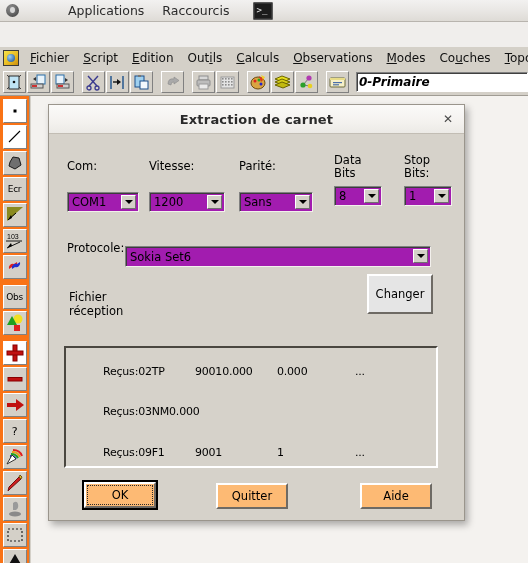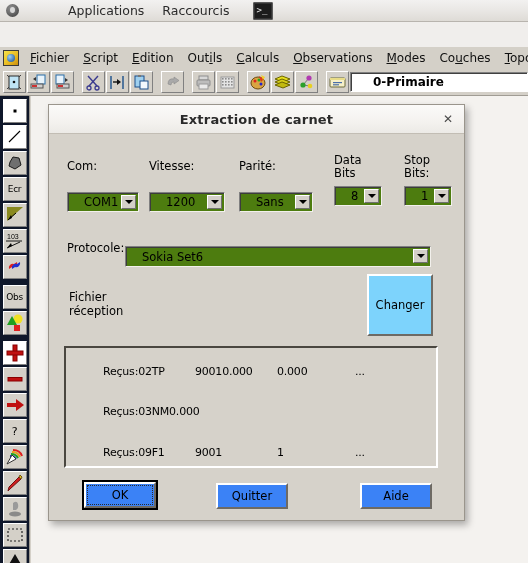--- a/index.html
+++ b/index.html
@@ -137,41 +137,42 @@
     flex: 0 0 auto;
     display: flex; align-items: center; justify-content: center;
     font-size: 10px;
     overflow: hidden;
   }
   .tbtn.gap { margin-left: 7px; }
   .tbtn svg { display: block; }
   .tb-field {
     flex: 1 1 auto;
     height: 20px;
-    margin-left: 0;
+    margin-left: 6px;
     background: #ffffff;
     border-top: 1px solid #808080;
     border-left: 1px solid #808080;
     border-right: 1px solid #ffffff;
     border-bottom: 1px solid #ffffff;
     box-shadow: inset 1px 1px 0 #404040;
     box-sizing: border-box;
     font-size: 12px; font-weight: bold;
     color: #000;
     line-height: 18px;
-    padding-left: 22px;
+    padding-left: 2px;
     overflow: hidden;
     white-space: nowrap;
+    font-style: italic;
   }
 
   
   .sidebar {
     position: absolute; left: 0; top: 49px;
     width: 30px; height: 467px;
-    background: #0f172a;
+    background: #f97316;
     border-right: 1px solid #9a968e;
     padding-top: 3px;
     box-sizing: border-box;
   }
   .sbtn {
     width: 24px; height: 24px;
     margin: 0 auto 2px auto;
     background: #d4d0c8;
     border-top: 1px solid #ffffff;
     border-left: 1px solid #ffffff;
@@ -233,30 +234,30 @@
   
   .field-group { position: absolute; }
   .field-label {
     font-size: 11.5px; color: #000;
     margin-bottom: 3px;
     line-height: 13px;
     white-space: pre-line;
   }
   .combo {
     height: 20px;
-    background: #4d7c0f;
+    background: #a21caf;
     border-top: 1px solid #808080;
     border-left: 1px solid #808080;
     border-right: 1px solid #f2f0ec;
     border-bottom: 1px solid #f2f0ec;
     box-shadow: inset 1px 1px 0 #3c3c3c;
     box-sizing: border-box;
     display: flex; align-items: center;
     position: relative;
-    padding-left: 16px;
+    padding-left: 4px;
     font-size: 11.5px; color: #000;
     overflow: hidden;
   }
   .combo-arrow {
     position: absolute; right: 2px; top: 2px;
     width: 15px; height: 14px;
     background: #d4d0c8;
     border-top: 1px solid #ffffff;
     border-left: 1px solid #ffffff;
     border-right: 1px solid #707070;
@@ -283,22 +284,22 @@
   }
 
   .fichier-label {
     position: absolute; left: 20px; top: 156px;
     font-size: 11.5px; color: #000;
     line-height: 14px;
     white-space: pre-line;
   }
   .changer-btn {
     position: absolute; left: 318px; top: 140px;
-    width: 66px; height: 62px;
-    background: #7dd3fc;
+    width: 66px; height: 40px;
+    background: #e5e5e5;
     border-top: 2px solid #ffffff;
     border-left: 2px solid #ffffff;
     border-right: 2px solid #6e6a64;
     border-bottom: 2px solid #6e6a64;
     box-sizing: border-box;
     display: flex; align-items: center; justify-content: center;
     font-size: 11.5px; color: #000;
   }
 
   
@@ -324,21 +325,21 @@
   }
   .logline .c0 { display: inline-block; width: 92px; }
   .logline .c1 { display: inline-block; width: 82px; }
   .logline .c2 { display: inline-block; width: 78px; }
   .logline .c3 { display: inline-block; }
 
   
   .dlg-btn {
     position: absolute;
     width: 72px; height: 26px;
-    background: #3b82f6;
+    background: #fdba74;
     border-top: 2px solid #ffffff;
     border-left: 2px solid #ffffff;
     border-right: 2px solid #6e6a64;
     border-bottom: 2px solid #6e6a64;
     box-sizing: border-box;
     display: flex; align-items: center; justify-content: center;
     font-size: 11.5px; color: #000;
   }
   .dlg-btn.default {
     outline: 2px solid #000;

